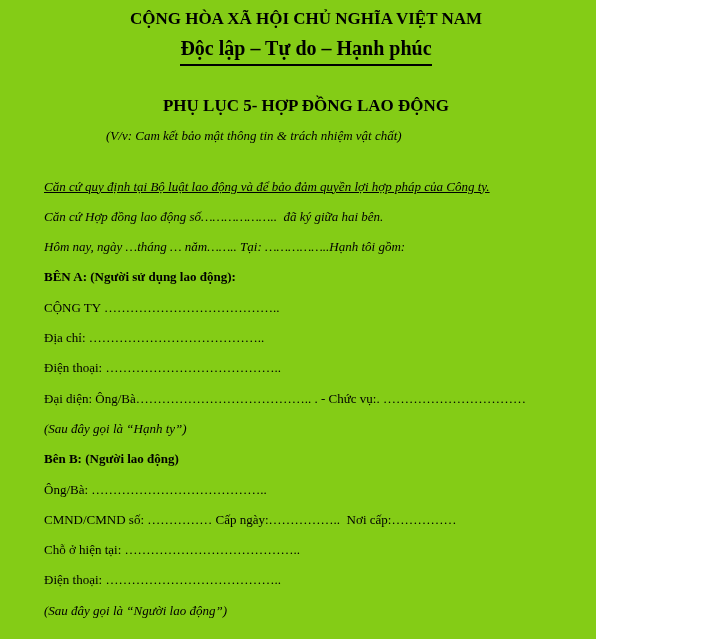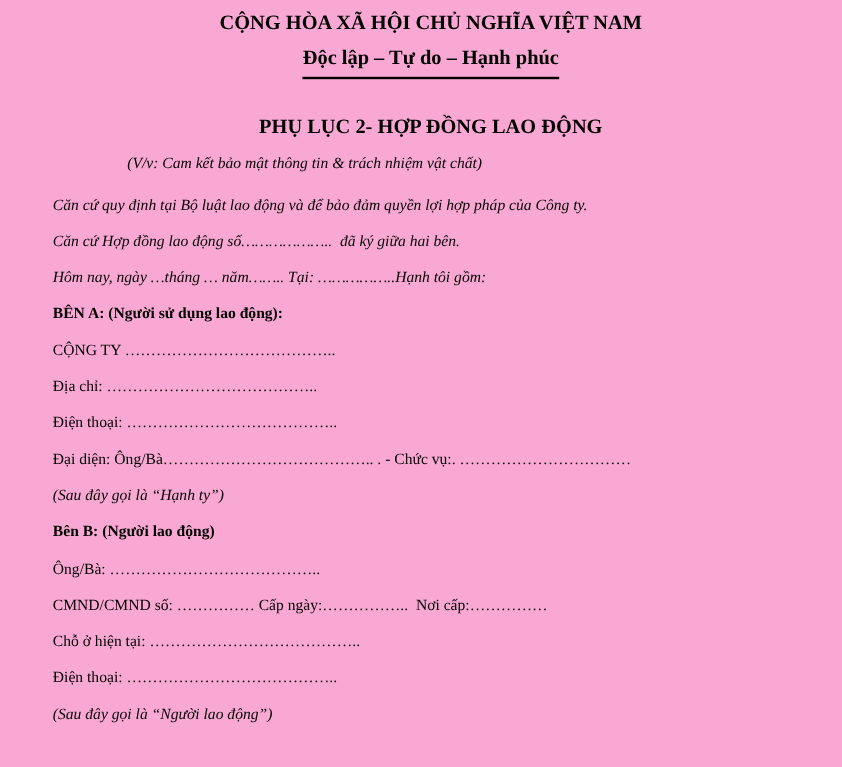--- a/index.html
+++ b/index.html
@@ -2,59 +2,59 @@
 <html><head>
 <meta charset="utf-8">
 <style>
   html, body {
     margin: 0;
     padding: 0;
     background: #ffffff;
   }
   .page {
     position: relative;
-    width: 702px;
+    width: 596px;
     height: 639px;
     box-sizing: border-box;
-    background: #f9a8d4;
+    background: #84cc16;
     color: #000000;
     font-family: "Liberation Serif", "DejaVu Serif", serif;
     padding: 4px 28px 0 44px;
     overflow: hidden;
   }
   .page p {
     margin: 0;
     font-size: 13px;
     line-height: 30.3px;
     white-space: pre;
   }
   .c  { text-align: center; }
   .b  { font-weight: bold; }
   .it { font-style: italic; }
   p.hdr1  { font-size: 17px; line-height: 29px; }
-  p.motto { font-size: 17px; line-height: 30px; }
+  p.motto { font-size: 20px; line-height: 30px; }
   .motto-underline {
     display: inline-block;
     border-bottom: 2px solid #000000;
     padding-bottom: 1px;
   }
   p.doc-title { margin-top: 25px; font-size: 17px; }
   p.subtitle  { padding-left: 62px; }
-  p.first-body { margin-top: 4px; }
+  p.first-body { margin-top: 20px; text-decoration: underline; }
 </style>
 </head>
 <body>
 
 <div class="page">
 
   <p class="c b hdr1">CỘNG HÒA XÃ HỘI CHỦ NGHĨA VIỆT NAM</p>
 
   <p class="c b motto"><span class="motto-underline">Độc lập – Tự do – Hạnh phúc</span></p>
 
-  <p class="c b doc-title">PHỤ LỤC 2- HỢP ĐỒNG LAO ĐỘNG</p>
+  <p class="c b doc-title">PHỤ LỤC 5- HỢP ĐỒNG LAO ĐỘNG</p>
 
   <p class="it subtitle">(V/v: Cam kết bảo mật thông tin &amp; trách nhiệm vật chất)</p>
 
   <p class="it first-body">Căn cứ quy định tại Bộ luật lao động và để bảo đảm quyền lợi hợp pháp của Công ty.</p>
 
   <p class="it">Căn cứ Hợp đồng lao động số………………..  đã ký giữa hai bên.</p>
 
   <p class="it">Hôm nay, ngày …tháng … năm…….. Tại: ……………..Hạnh tôi gồm:</p>
 
   <p class="b">BÊN A: (Người sử dụng lao động):</p>

